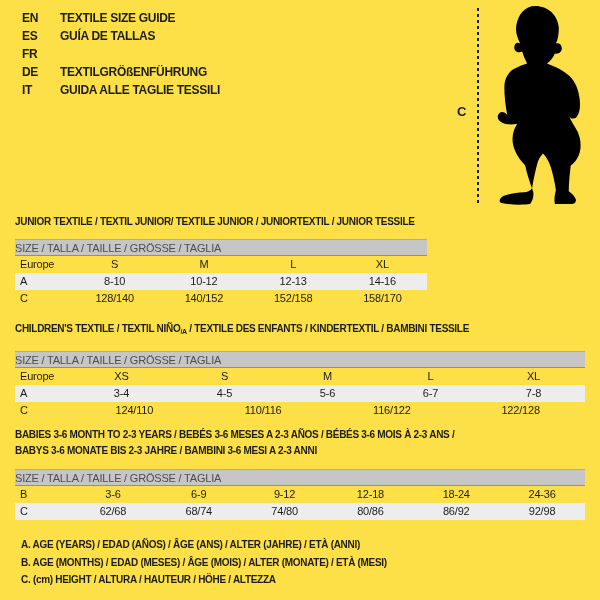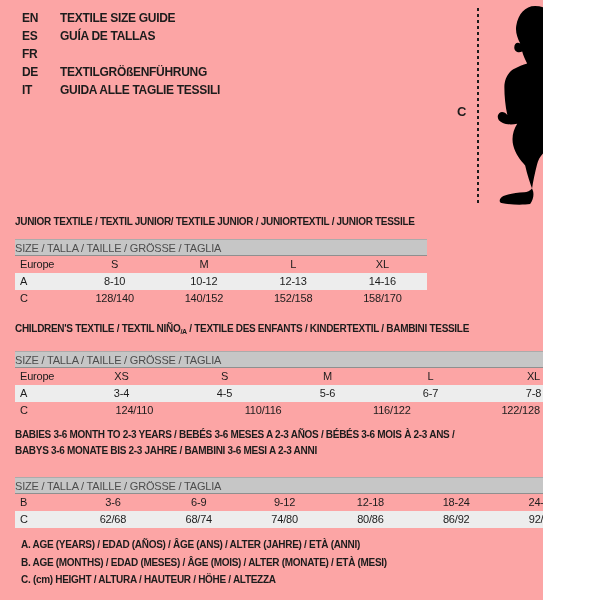--- a/index.html
+++ b/index.html
@@ -1,21 +1,21 @@
 <!DOCTYPE html>
 <html style="--text: #1c1c1c; --bar-bg: #c6c6c6; --bar-text: #4d4d4d; --stripe: #ededed; --silhouette: #000000;"><head>
 <meta charset="utf-8">
 <style>
   :root{
     --text:#1c1c1c; --bar-bg:#c6c6c6; --bar-text:#4d4d4d;
     --stripe:#ededed; --silhouette:#000000;
   }
   html,body{margin:0;padding:0;background:#fff;}
   .page{
-    position:relative;width:543px;height:600px;background:#fca5a5;overflow:hidden;
+    position:relative;width:600px;height:600px;background:#fde047;overflow:hidden;
     font-family:"Liberation Sans",sans-serif;color:var(--text);
   }
   
   .lang-block{position:absolute;left:22px;top:9px;}
   .lang-row{display:flex;line-height:18px;font-size:12px;font-weight:700;letter-spacing:-0.3px;}
   .lang-code{width:38px;}
   
   .figure{position:absolute;left:452px;top:0;width:148px;height:212px;}
   .dash-line{
     position:absolute;left:25px;top:8px;width:2px;height:198px;
@@ -23,21 +23,21 @@
   }
   .c-label{position:absolute;left:5px;top:104px;font-size:13px;font-weight:700;}
   .baby-svg{position:absolute;left:35px;top:4px;}
   
   .sections{position:absolute;left:15px;top:214px;width:570px;}
   .sec-title{font-size:10px;font-weight:700;letter-spacing:-0.3px;}
   .title-line{line-height:16px;white-space:nowrap;}
   .sub{font-size:7px;vertical-align:-2px;}
   .section:nth-child(1) .sec-title{margin-bottom:9px;}
   .section:nth-child(2) .sec-title{margin-bottom:11px;}
-  .section:nth-child(3) .sec-title{margin-bottom:18px;}
+  .section:nth-child(3) .sec-title{margin-bottom:10px;}
   .section:nth-child(1) .table{margin-bottom:14px;width:412px;}
   .section:nth-child(2) .table{margin-bottom:8px;width:570px;}
   .section:nth-child(3) .table{width:570px;}
   .size-bar{
     height:17px;line-height:17px;background:var(--bar-bg);color:var(--bar-text);
     font-size:11px;letter-spacing:-0.2px;box-sizing:border-box;
     border-top:1px solid #ababab;border-bottom:1px solid #8f8f8f;
   }
   .trow{display:flex;height:17px;line-height:17px;font-size:11px;letter-spacing:-0.2px;}
   .trow.shaded{background:var(--stripe);}

